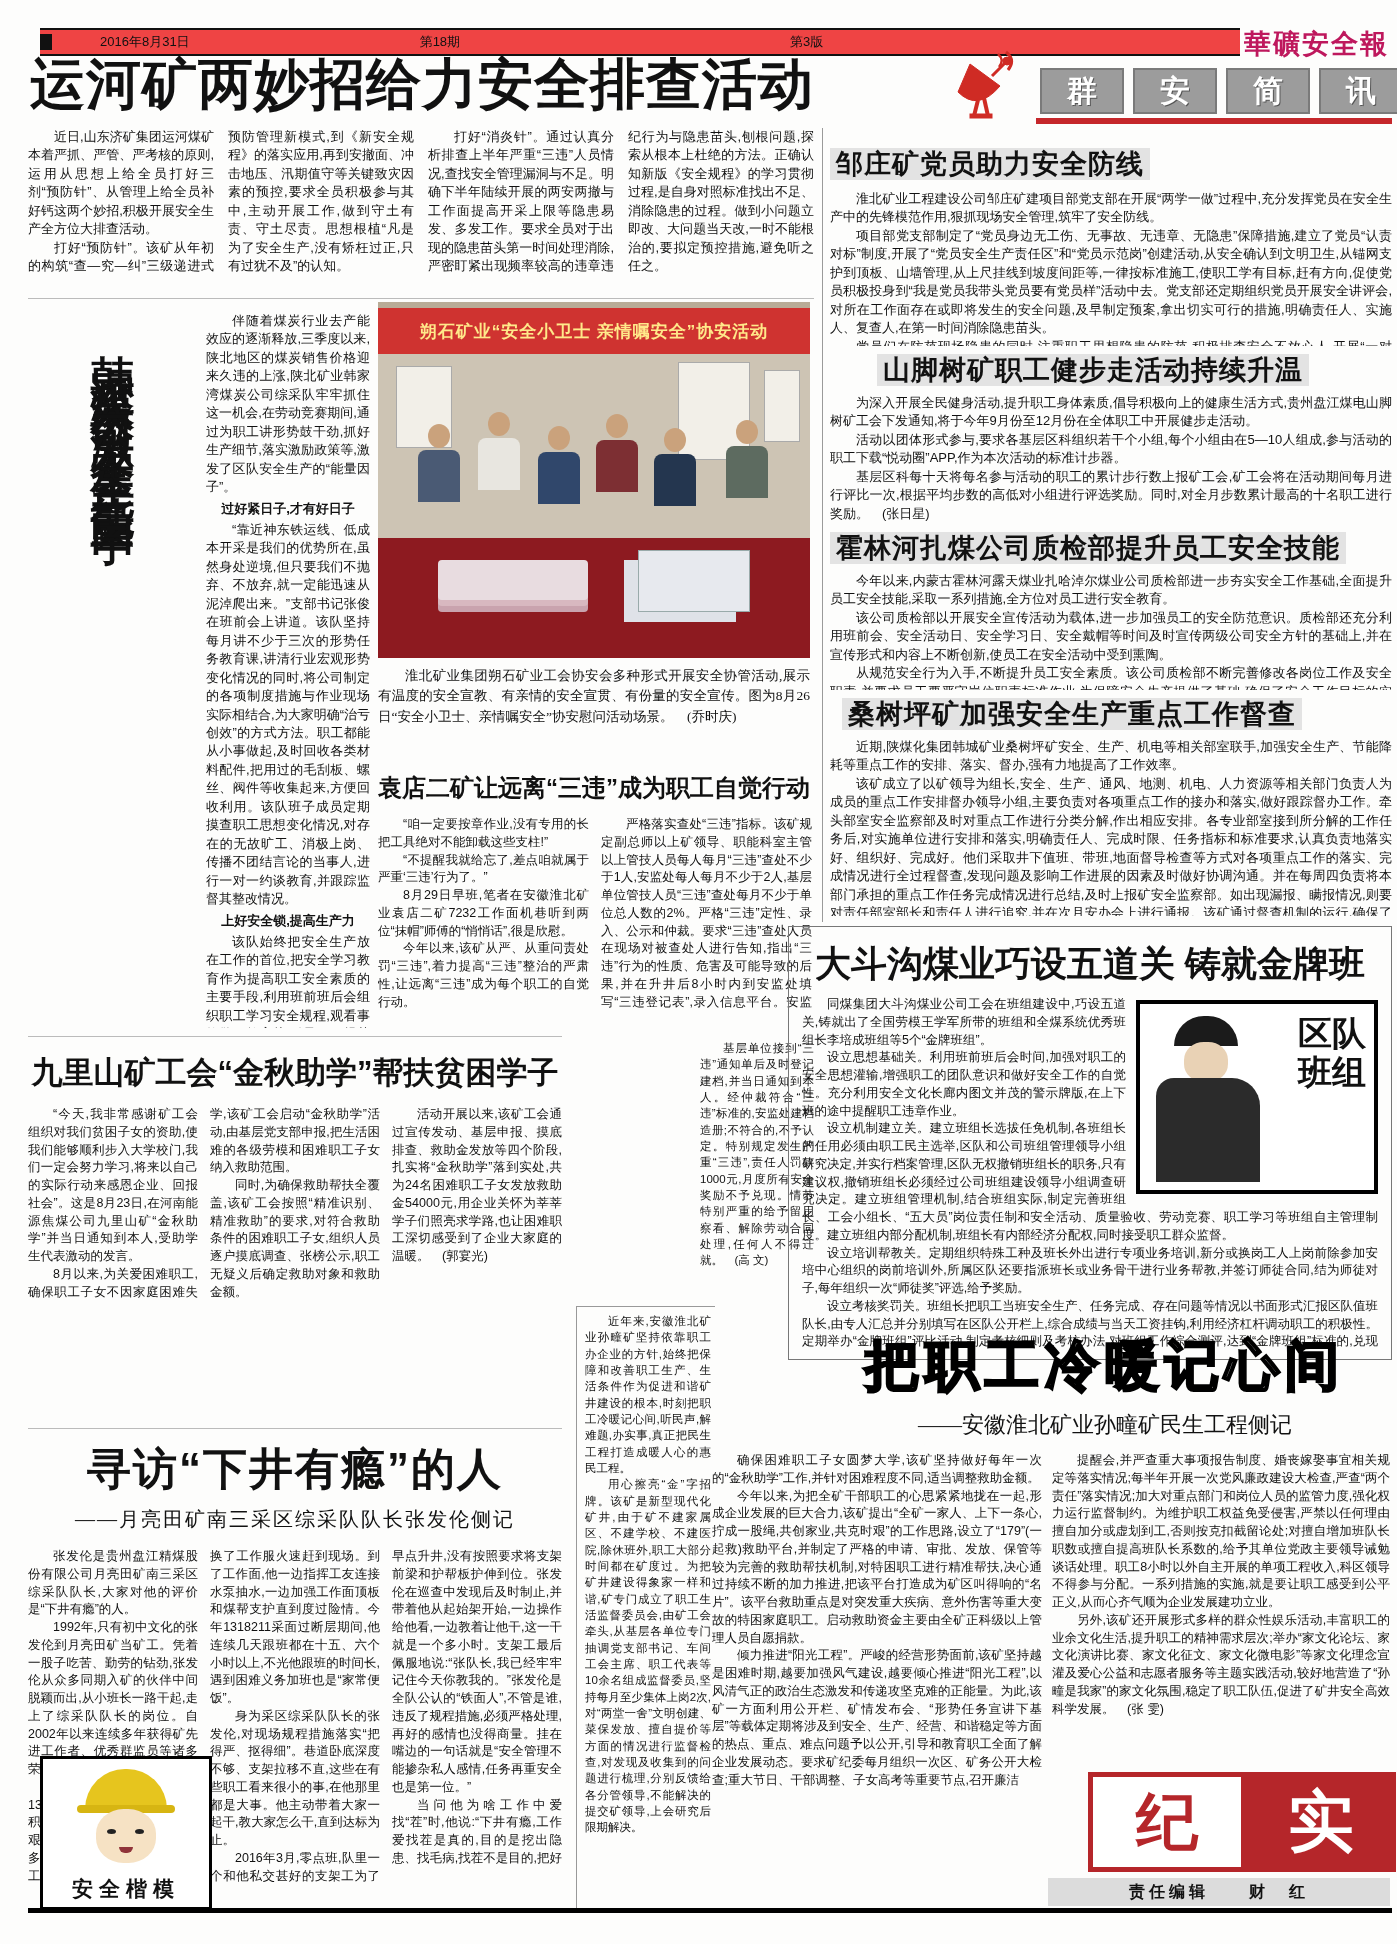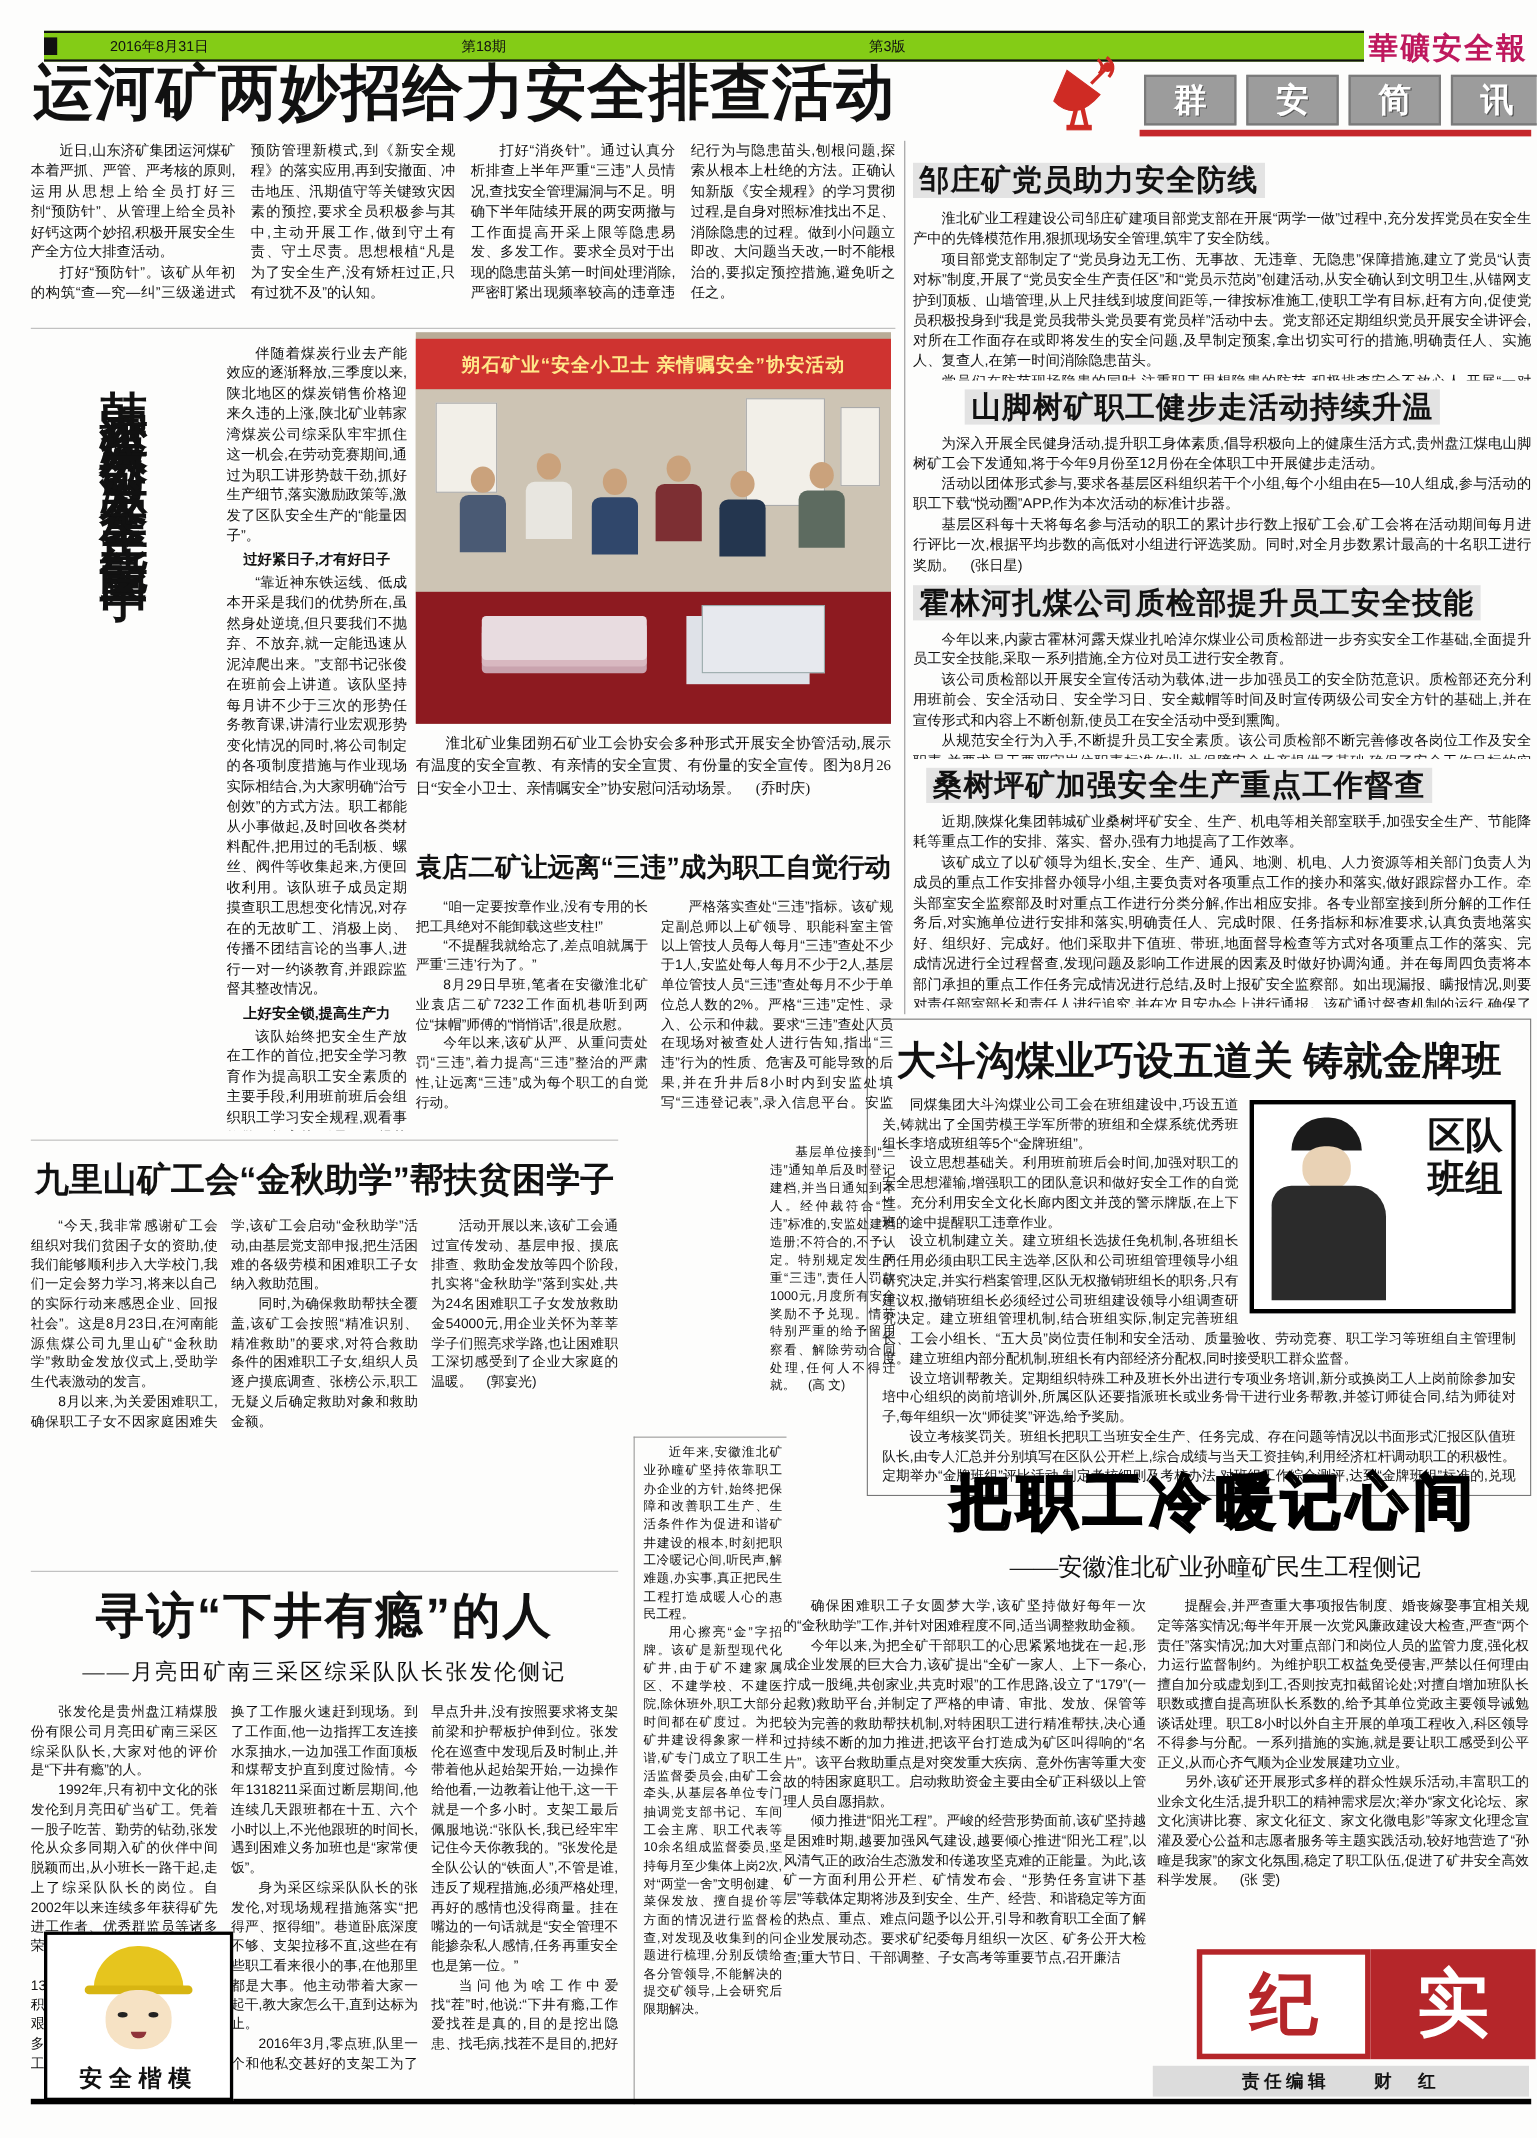--- a/index.html
+++ b/index.html
@@ -1,19 +1,19 @@
 <!DOCTYPE html>
 <html><head>
 <meta charset="utf-8">
 <style>
   html,body{margin:0;padding:0;}
   body{width:1397px;height:1944px;position:relative;background:#fdfdfc;font-family:"Liberation Sans",sans-serif;color:#111;overflow:hidden;}
   .abs{position:absolute;}
   
-  .topbar{left:40px;top:28px;width:1200px;height:24px;background:#84cc16;border-top:2px solid #111;border-bottom:2px solid #111;font-size:13px;display:flex;align-items:center;}
+  .topbar{left:40px;top:28px;width:1200px;height:24px;background:#ef4444;border-top:2px solid #111;border-bottom:2px solid #111;font-size:13px;display:flex;align-items:center;}
   .topbar .cap{width:12px;height:16px;background:#111;margin-right:40px;}
   .topbar span{margin-right:0;}
   .tb-date{margin-left:8px;}
   .tb-issue{margin-left:230px;text-align:right;}
   .tb-page{margin-left:330px;}
   .masthead{left:1244px;top:26px;width:150px;color:#be185d;font-family:"Liberation Serif",serif;font-weight:900;font-size:27px;letter-spacing:2px;white-space:nowrap;}
   
   .main-title{left:30px;top:56px;width:920px;font-size:55px;line-height:1.05;font-weight:900;letter-spacing:1px;white-space:nowrap;}
   .sat{left:948px;top:50px;width:72px;height:72px;}
   
@@ -188,21 +188,21 @@
     <p>今年以来,该矿从严、从重问责处罚“三违”,着力提高“三违”整治的严肃性,让远离“三违”成为每个职工的自觉行动。</p>
     <p>严格落实查处“三违”指标。该矿规定副总师以上矿领导、职能科室主管以上管技人员每人每月“三违”查处不少于1人,安监处每人每月不少于2人,基层单位管技人员“三违”查处每月不少于单位总人数的2%。严格“三违”定性、录入、公示和仲裁。要求“三违”查处人员在现场对被查处人进行告知,指出“三违”行为的性质、危害及可能导致的后果,并在升井后8小时内到安监处填写“三违登记表”,录入信息平台。安监处每天对“三违”信息进行确认、定性,并在次日矿早会上通报,同时向“三违”人员所属单位下发“三违”通知单。</p>
   </div>
 <div class="abs yd-strip flow clip">
     <p>基层单位接到“三违”通知单后及时登记建档,并当日通知到本人。经仲裁符合“三违”标准的,安监处建档造册;不符合的,不予认定。特别规定发生严重“三违”,责任人罚款1000元,月度所有安全奖励不予兑现。情节特别严重的给予留用察看、解除劳动合同处理,任何人不得迁就。　(高 文)</p>
   </div>
 
 <div class="abs hline" style="left:28px;top:1036px;width:534px;"></div>
 <div class="abs jls-title">九里山矿工会“金秋助学”帮扶贫困学子</div>
 <div class="abs jls-body flow clip">
-    <p>“今天,我非常感谢矿工会组织对我们贫困子女的资助,使我们能够顺利步入大学校门,我们一定会努力学习,将来以自己的实际行动来感恩企业、回报社会”。这是8月23日,在河南能源焦煤公司九里山矿“金秋助学”救助金发放仪式上,受助学生代表激动的发言。</p>
+    <p>“今天,我非常感谢矿工会组织对我们贫困子女的资助,使我们能够顺利步入大学校门,我们一定会努力学习,将来以自己的实际行动来感恩企业、回报社会”。这是8月23日,在河南能源焦煤公司九里山矿“金秋助学”并当日通知到本人,受助学生代表激动的发言。</p>
     <p>8月以来,为关爱困难职工,确保职工子女不因家庭困难失学,该矿工会启动“金秋助学”活动,由基层党支部申报,把生活困难的各级劳模和困难职工子女纳入救助范围。</p>
     <p>同时,为确保救助帮扶全覆盖,该矿工会按照“精准识别、精准救助”的要求,对符合救助条件的困难职工子女,组织人员逐户摸底调查、张榜公示,职工无疑义后确定救助对象和救助金额。</p>
     <p>活动开展以来,该矿工会通过宣传发动、基层申报、摸底排查、救助金发放等四个阶段,扎实将“金秋助学”落到实处,共为24名困难职工子女发放救助金54000元,用企业关怀为莘莘学子们照亮求学路,也让困难职工深切感受到了企业大家庭的温暖。　(郭宴光)</p>
   </div>
 
 <div class="abs hline" style="left:28px;top:1428px;width:534px;"></div>
 <div class="abs xf-title">寻访“下井有瘾”的人</div>
 <div class="abs xf-sub">——月亮田矿南三采区综采队队长张发伦侧记</div>
 <div class="abs xf-body flow clip">
     <p>张发伦是贵州盘江精煤股份有限公司月亮田矿南三采区综采队队长,大家对他的评价是“下井有瘾”的人。</p>

